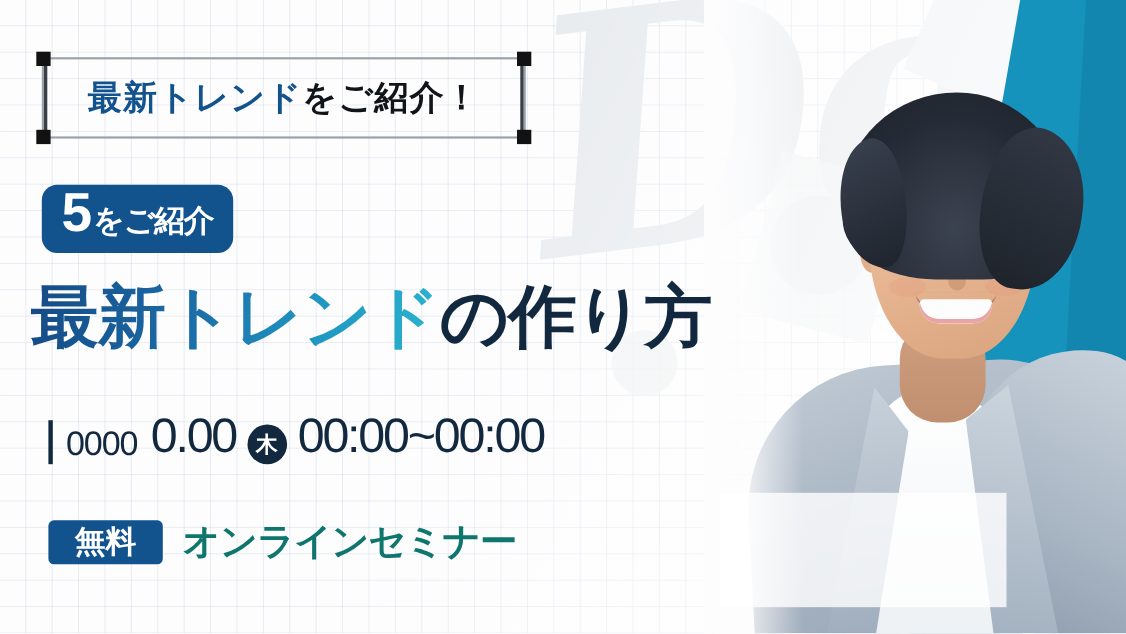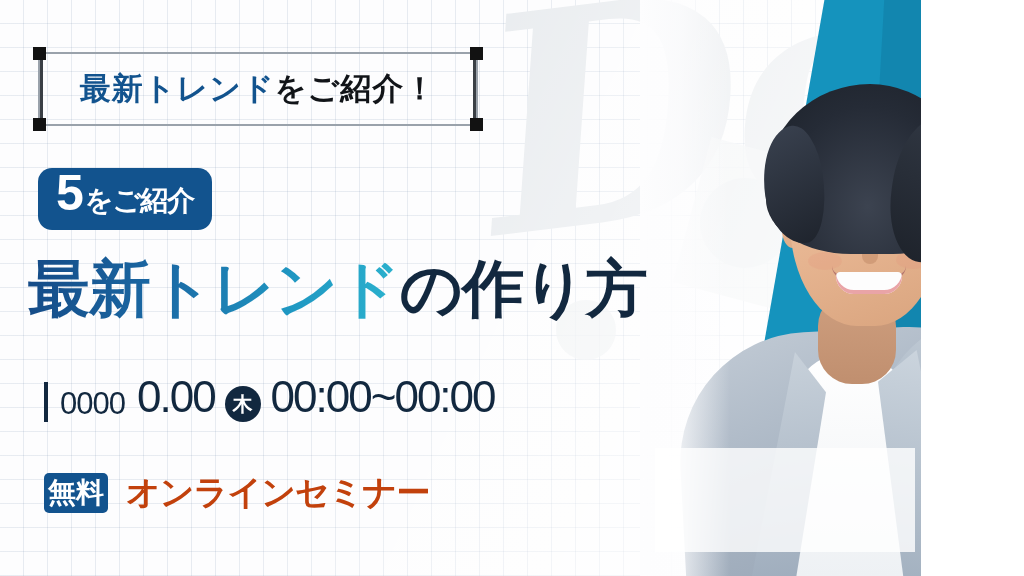--- a/index.html
+++ b/index.html
@@ -2,21 +2,21 @@
 <html><head>
 <meta charset="utf-8">
 <style>
   html,body{margin:0;padding:0;}
   body{
     width:1024px;height:576px;overflow:hidden;
     font-family:"Liberation Sans","DejaVu Sans",sans-serif;
     background:#ffffff;
   }
   .banner{
-    position:relative;width:921px;height:576px;overflow:hidden;
+    position:relative;width:1024px;height:576px;overflow:hidden;
     background:#fdfdfe;
     text-decoration:underline;
   }
   
   .grid{
     position:absolute;inset:0;
     background-image:
       linear-gradient(to right, rgba(120,145,175,.16) 1px, transparent 1px),
       linear-gradient(to bottom, rgba(120,145,175,.16) 1px, transparent 1px);
     background-size:24px 24px;
@@ -232,25 +232,25 @@
   }
   .date-time{font-size:44px;font-weight:400;letter-spacing:-2px;}
 
   
   .freerow{
     position:absolute;left:44px;top:470px;
     display:flex;align-items:center;gap:18px;
   }
   .free-badge{
     background:#12538e;color:#fff;border-radius:5px;
-    padding:5px 4px;font-size:28px;font-weight:700;line-height:1.1;
+    padding:5px 24px;font-size:28px;font-weight:700;line-height:1.1;
     letter-spacing:0px;
   }
   .seminar{
-    font-size:34px;font-weight:700;color:#c2410c;letter-spacing:-1px;
+    font-size:34px;font-weight:700;color:#0f766e;letter-spacing:-1px;
     white-space:nowrap;
   }
 
   
   .speaker-panel{
     position:absolute;left:655px;top:448px;width:260px;height:104px;
     background:rgba(255,255,255,.80);
   }
   .speaker{
     position:absolute;left:672px;top:452px;

